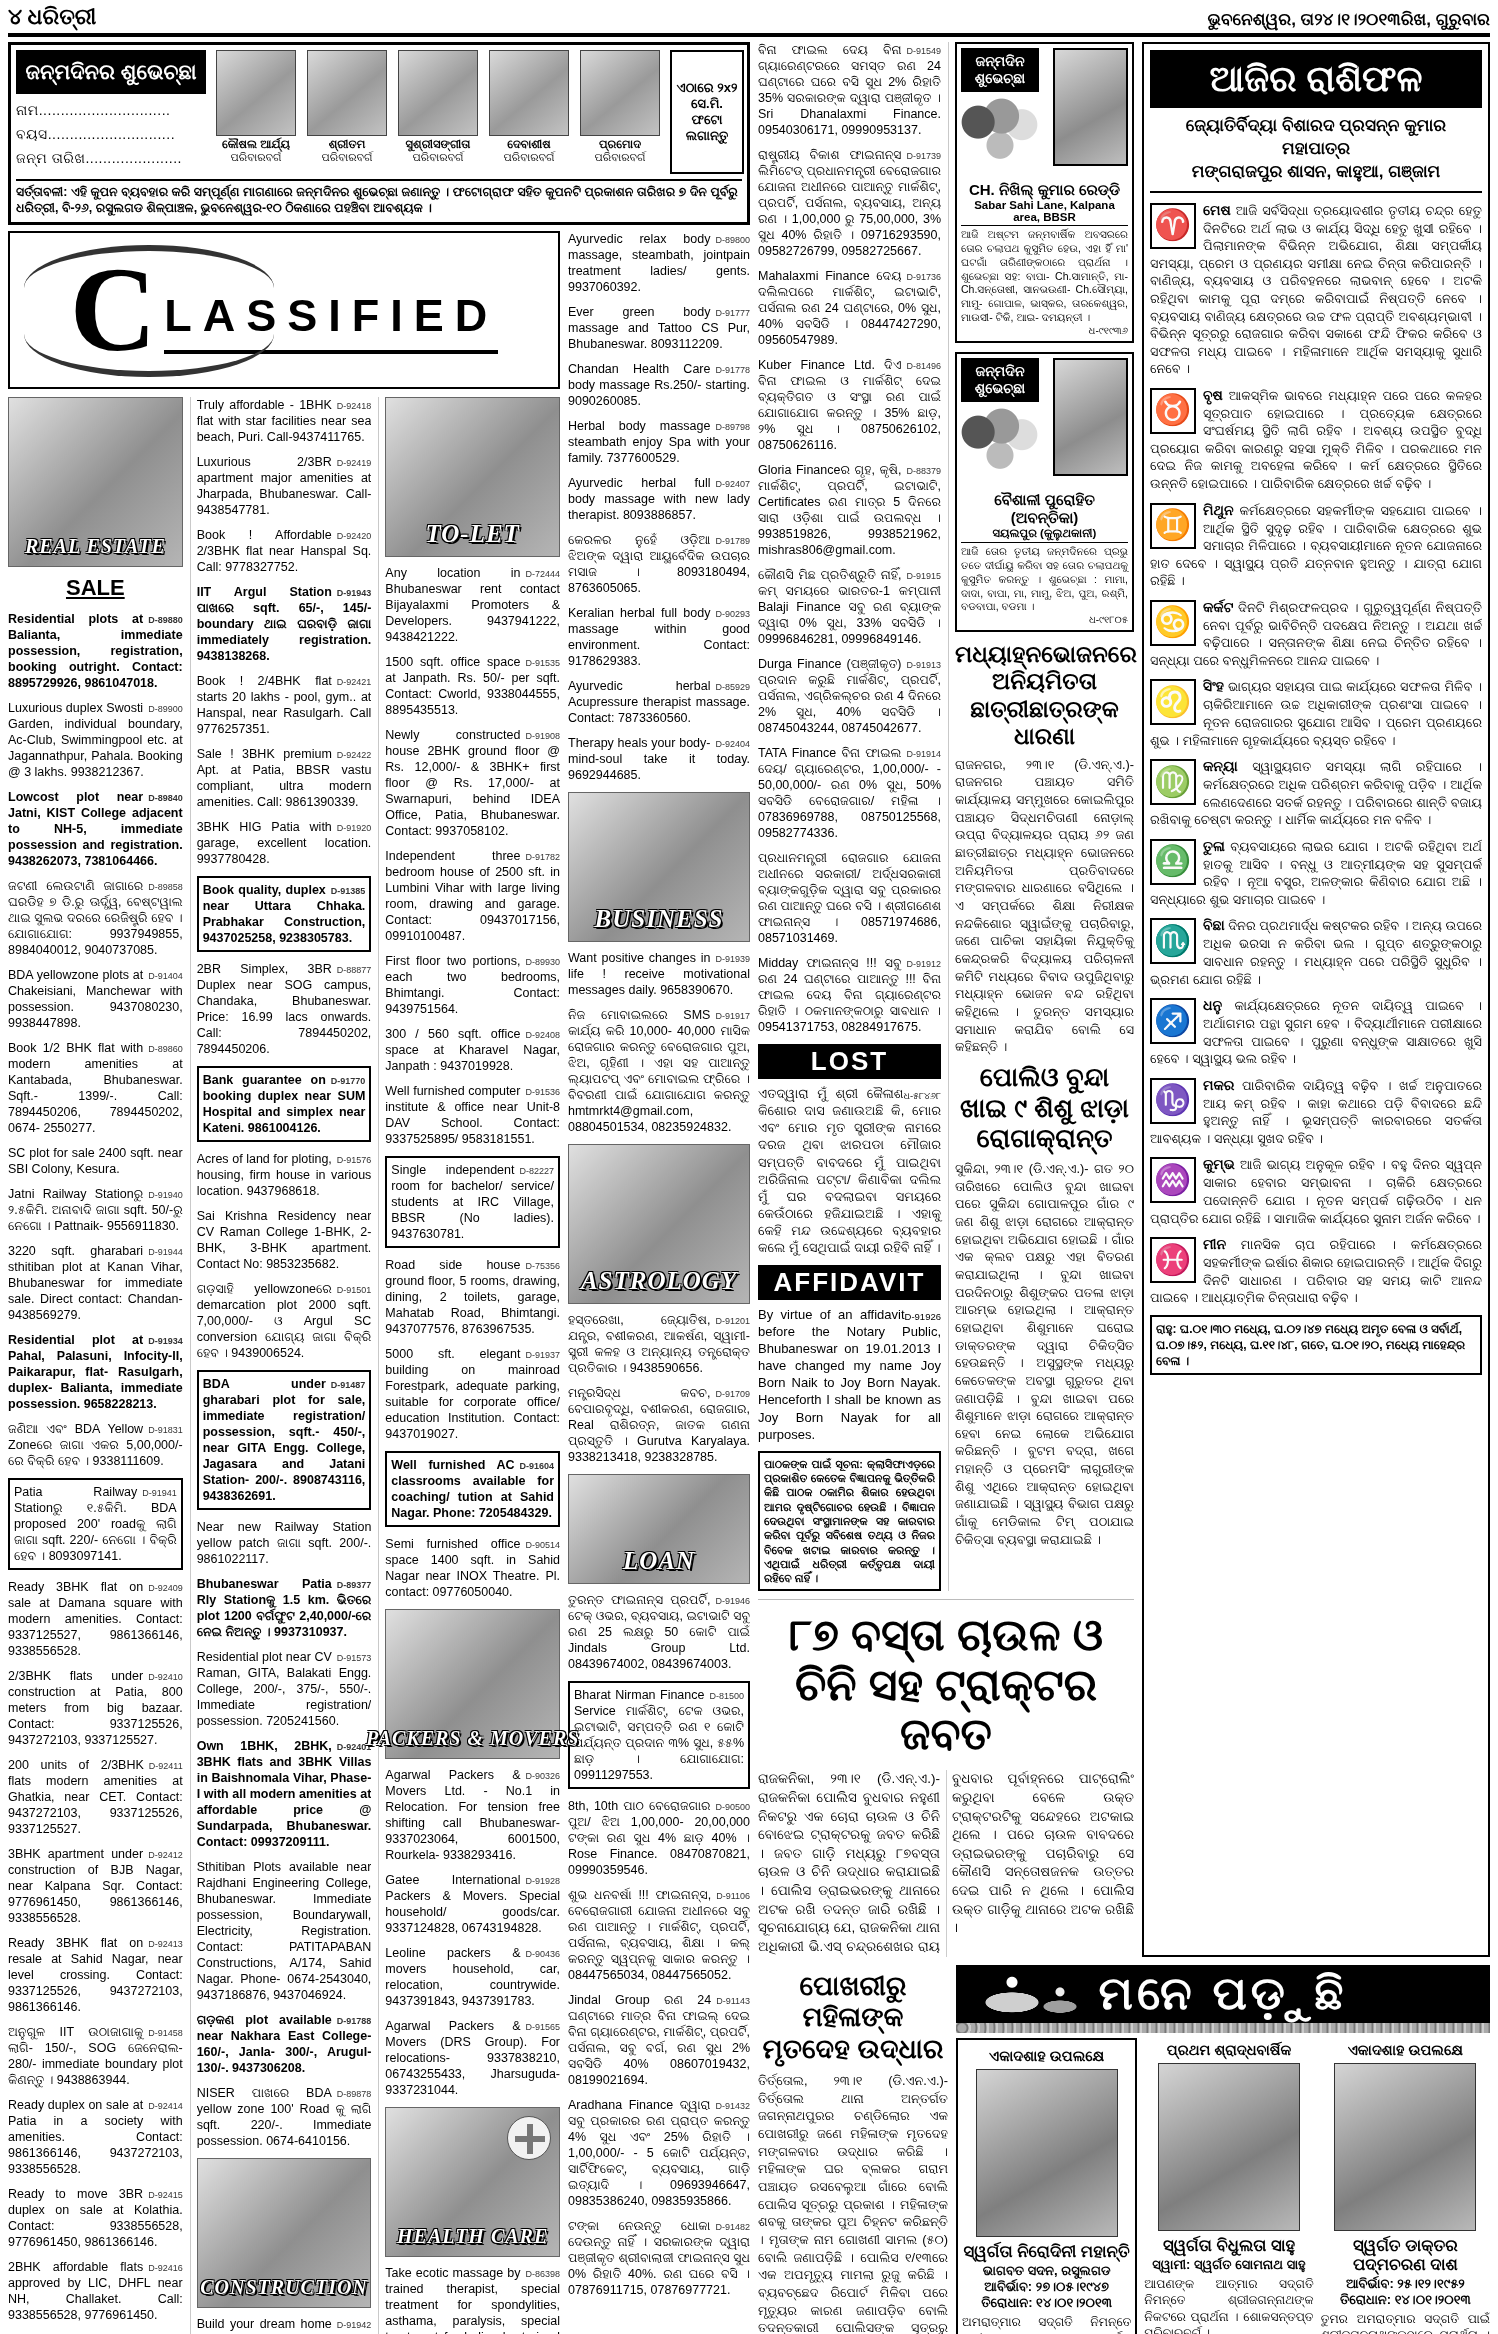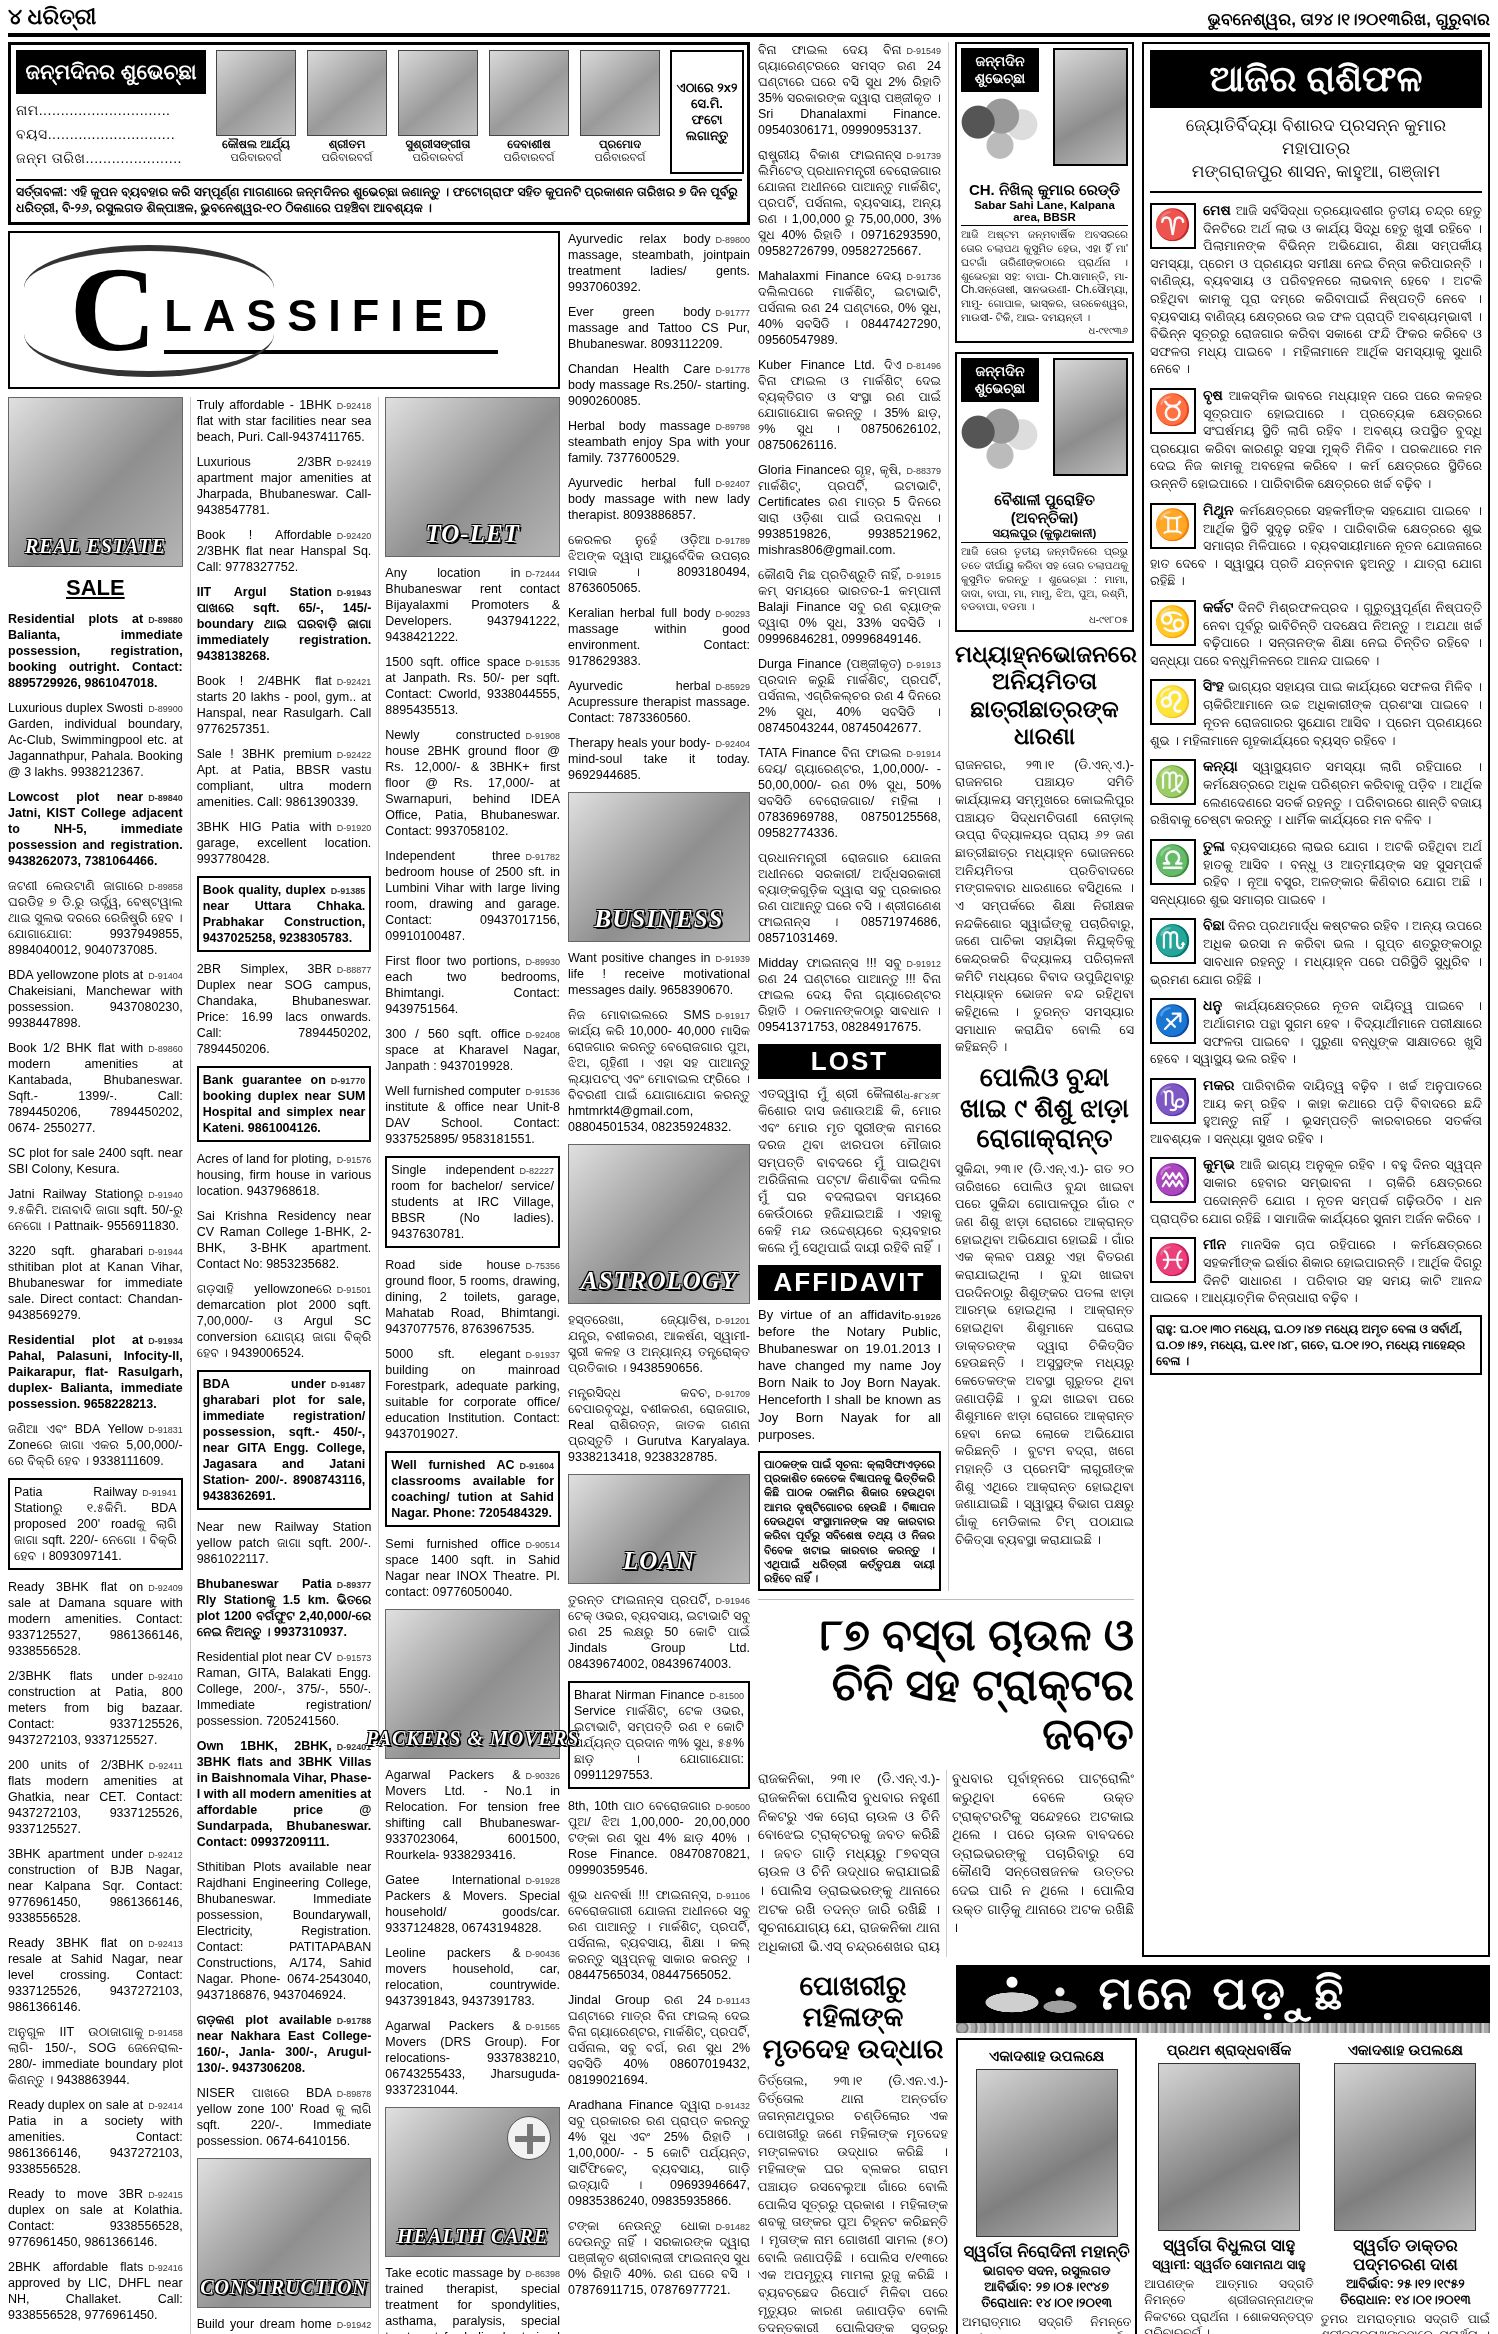--- a/index.html
+++ b/index.html
@@ -88,27 +88,27 @@
   .bday-name { font-weight:bold; font-size:15px; text-align:center; margin-top:3px; }
   .bday-addr { font-size:11.5px; font-weight:bold; text-align:center; border-bottom:1px solid #000000; padding-bottom:2px; margin-bottom:2px; }
   .bday-msg { font-size:10.5px; line-height:1.32; text-align:justify; }
   .bday-id { text-align:right; font-size:10px; }
 
   
   .art-head { font-weight:bold; text-align:center; font-size:23px; line-height:1.18; margin:6px 0; }
   .art-body { font-size:12.8px; line-height:1.38; text-align:justify; }
   .polio .art-head { font-size:26px; }
   .tractor { margin-top:8px; border-top:1px solid #bbb; }
-  .tractor .art-head { font-size:44px; line-height:1.12; margin:10px 0 12px 0;text-align:right; }
+  .tractor .art-head { font-size:44px; line-height:1.12; margin:10px 0 12px 0; }
   .tractor .art-body { column-count:2; column-gap:12px; column-rule:1px solid #ccc; font-size:13.5px; }
 
   
   .horo { flex:1; border:2px solid #000; padding:6px; min-width:0; }
   .h-title { background:#000; color:#fff; font-weight:bold; font-size:36px; text-align:center; padding:8px 0; }
-  .h-astro { text-align:center; font-weight:normal; font-size:17px; line-height:1.35; border-bottom:2px solid #000; padding:7px 0; margin-bottom:8px; }
+  .h-astro { text-align:center; font-weight:bold; font-size:17px; line-height:1.35; border-bottom:2px solid #000; padding:7px 0; margin-bottom:8px; }
   .h-entry { font-size:12.9px; line-height:1.36; text-align:justify; margin-bottom:8px; overflow:hidden; }
   .h-icon { float:left; width:46px; height:46px; border:2px solid #000; display:flex; align-items:center; justify-content:center; font-size:30px; margin:2px 7px 2px 0; background:#fff; }
   .h-name { font-weight:bold; font-size:14px; }
   .h-times { border:2px solid #000; padding:4px; font-size:12px; font-weight:bold; line-height:1.35; margin-top:6px; }
 
   
   .right-lower { display:flex; gap:8px; margin-top:8px; }
   .pond { width:190px; flex:none; }
   .pond .art-head { font-size:27px; }
   .memorial { flex:1; min-width:0; }

